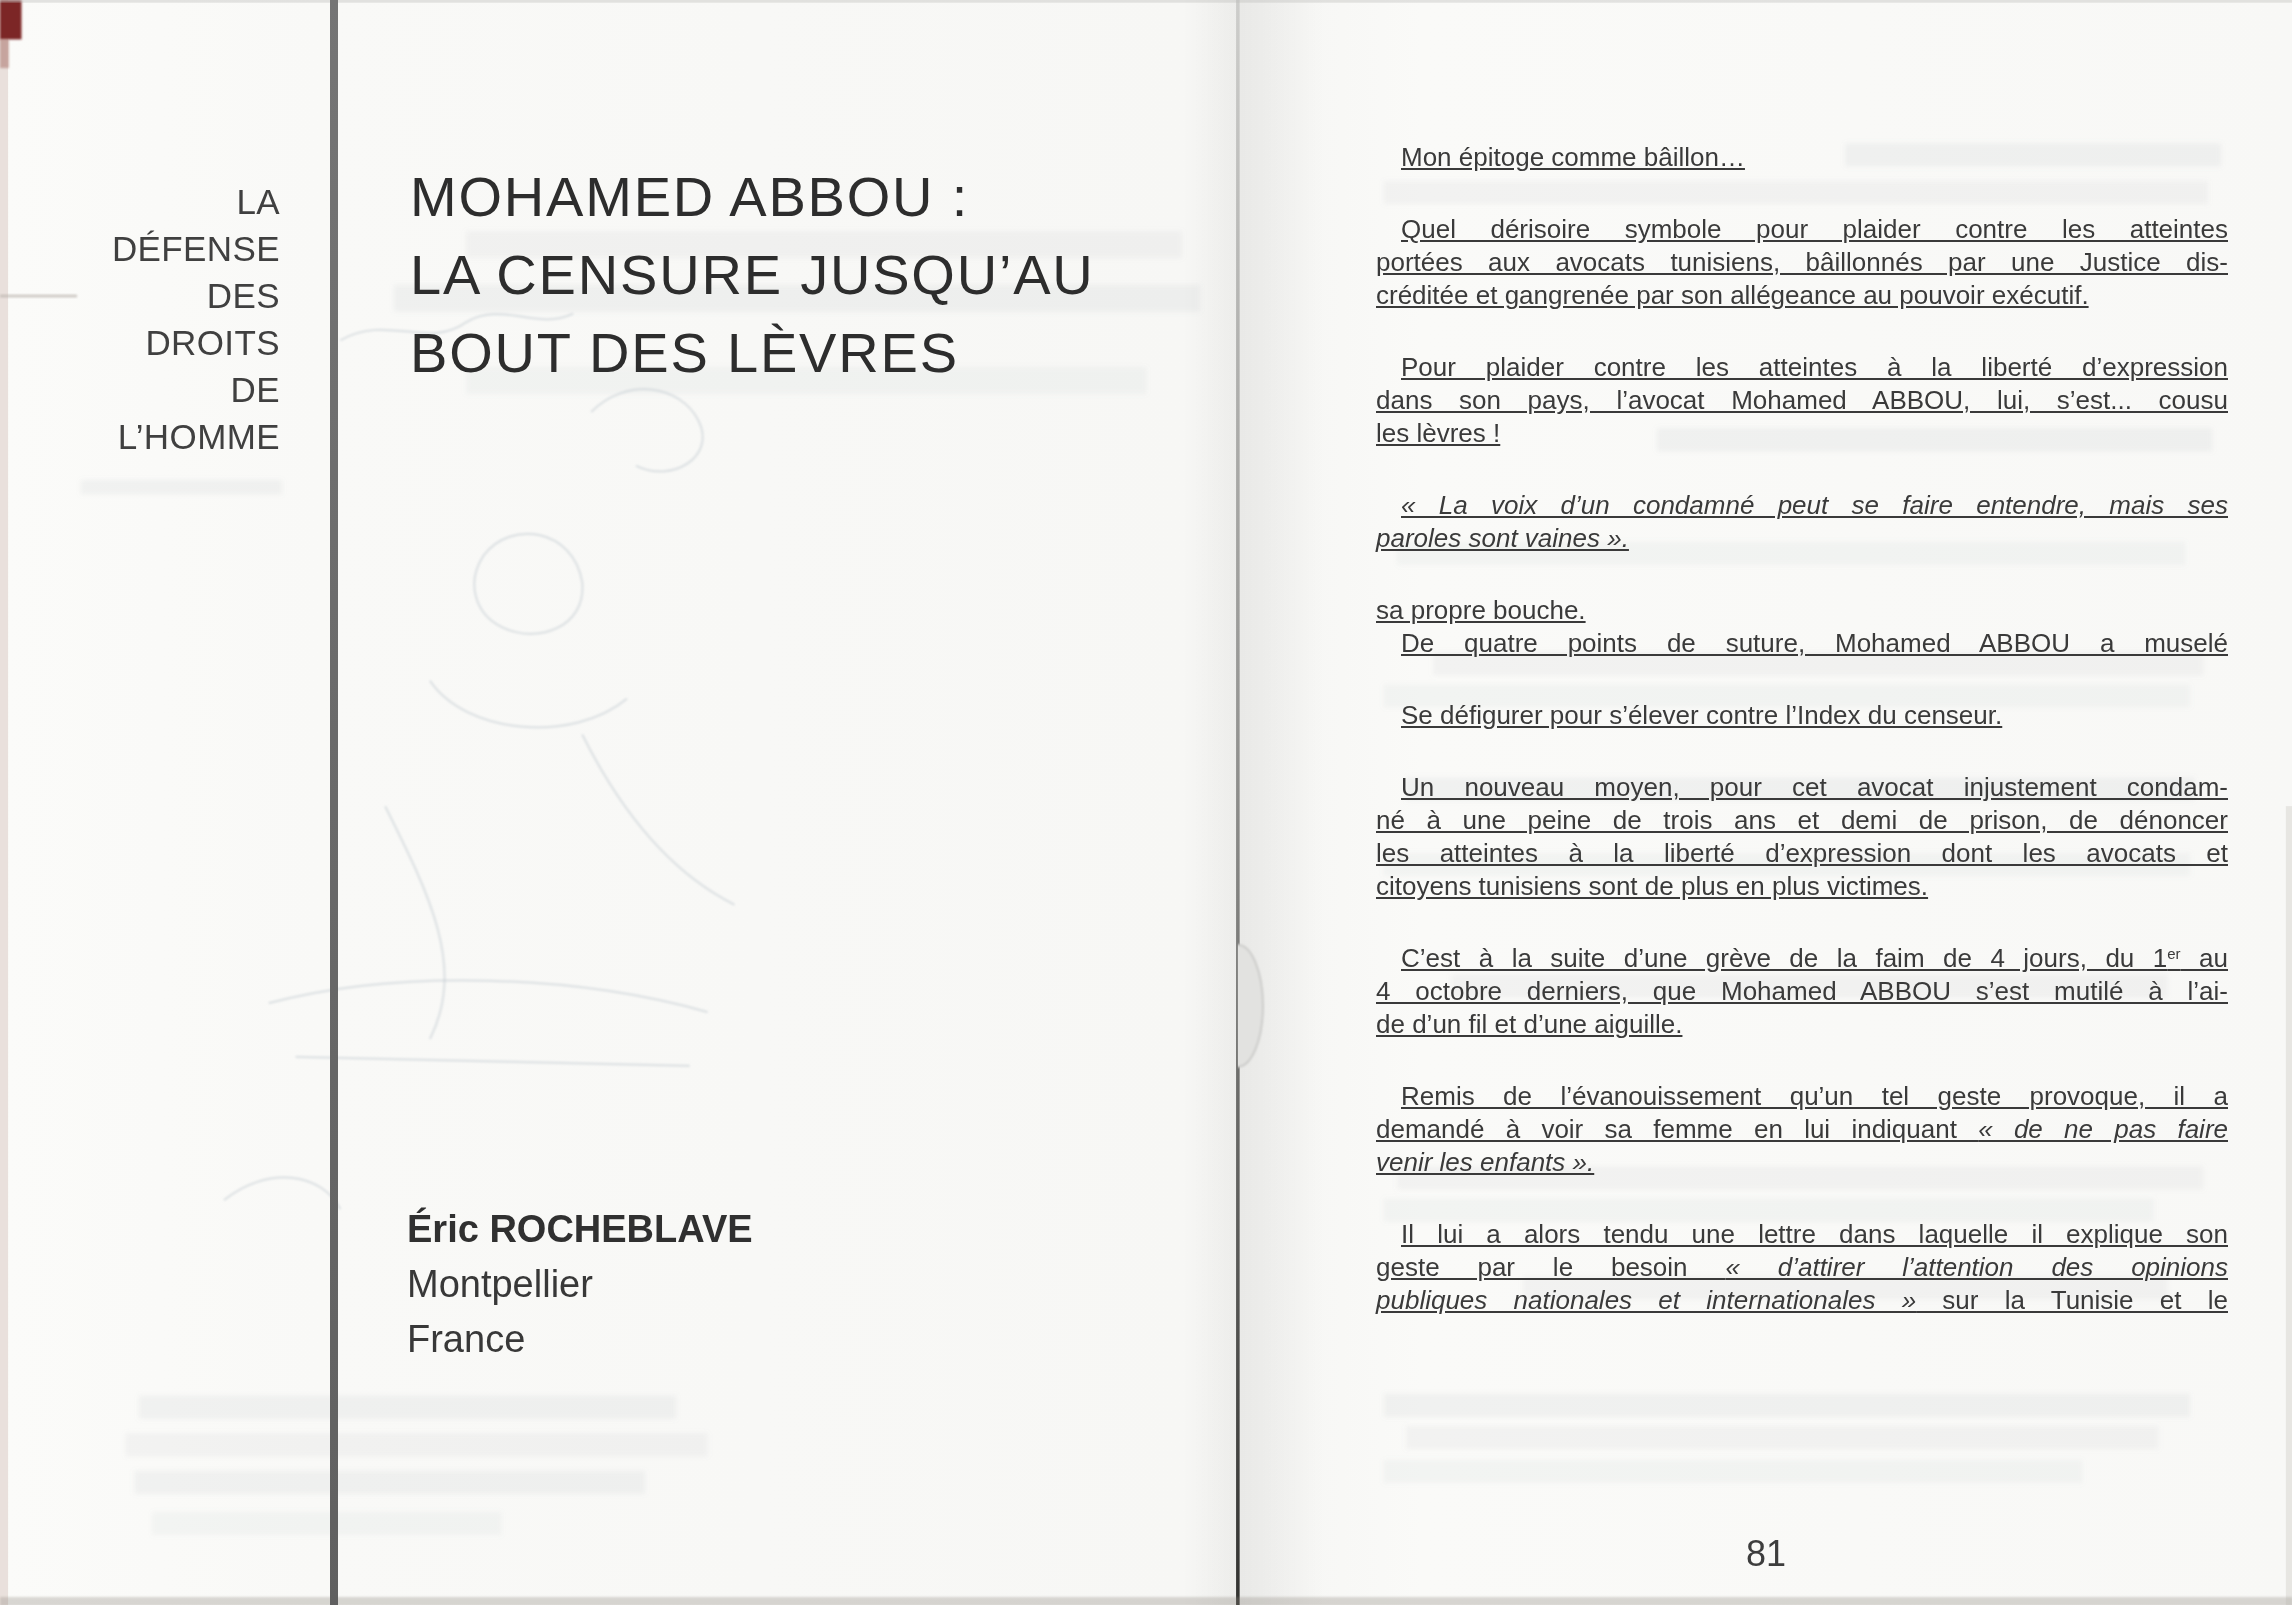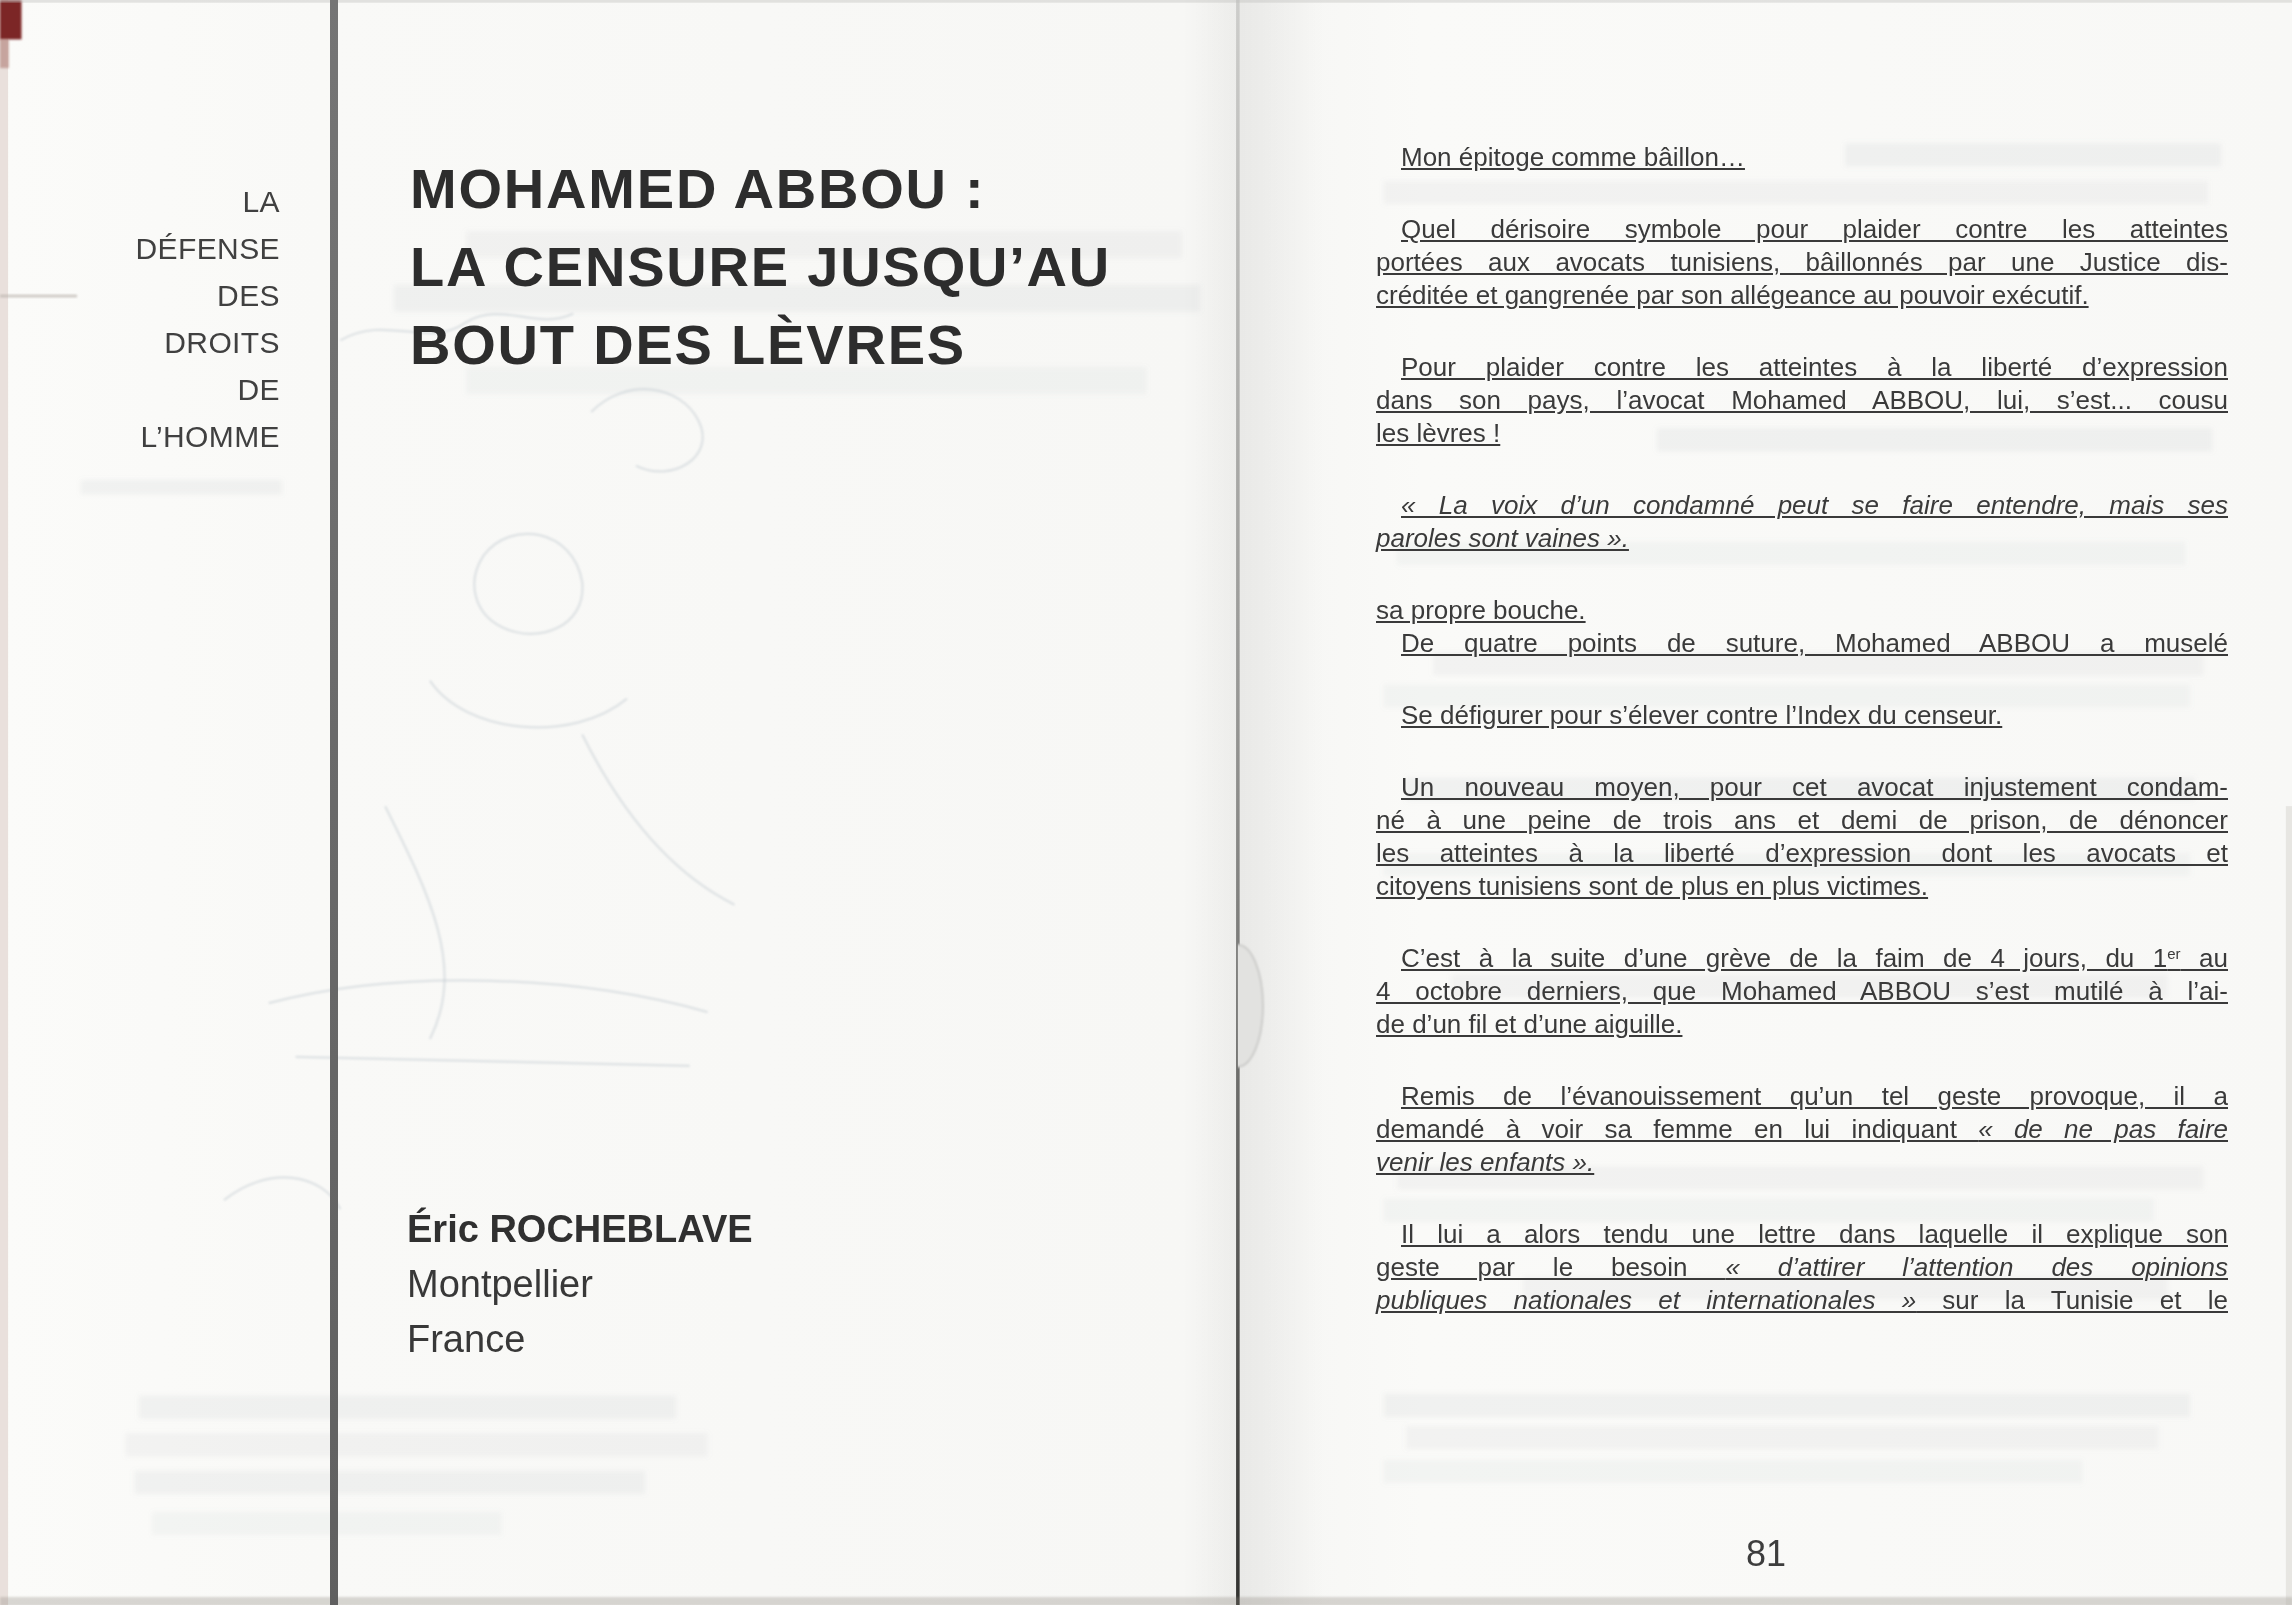--- a/index.html
+++ b/index.html
@@ -17,26 +17,26 @@
     pointer-events: none;
   }
   
   .vrule {
     position: absolute; left: 330px; top: 0; width: 8px; height: 1606px;
     background: linear-gradient(180deg, #757575 0%, #696969 50%, #606060 100%);
   }
   #sidebar {
     position: absolute; left: 0; top: 178px; width: 280px;
     text-align: right;
-    font-size: 30px; line-height: 47px; letter-spacing: 0.4px;
+    font-size: 35px; line-height: 47px; letter-spacing: 0.4px;
     color: #404040;
   }
   #title {
-    position: absolute; left: 410px; top: 150px; width: 860px;
-    font-size: 56px; font-weight: bold; line-height: 78px; letter-spacing: 1.8px;
+    position: absolute; left: 410px; top: 158px; width: 860px;
+    font-size: 56px; font-weight: normal; line-height: 78px; letter-spacing: 1.8px;
     color: #2d2d2d;
   }
   #author {
     position: absolute; left: 407px; top: 1202px; width: 627px;
     font-size: 38px; line-height: 55px; color: #383838;
   }
   #author .author-name { font-weight: bold; color: #303030; }
   
   #body-text {
     position: absolute; left: 1372px; top: 141px; width: 856px;

